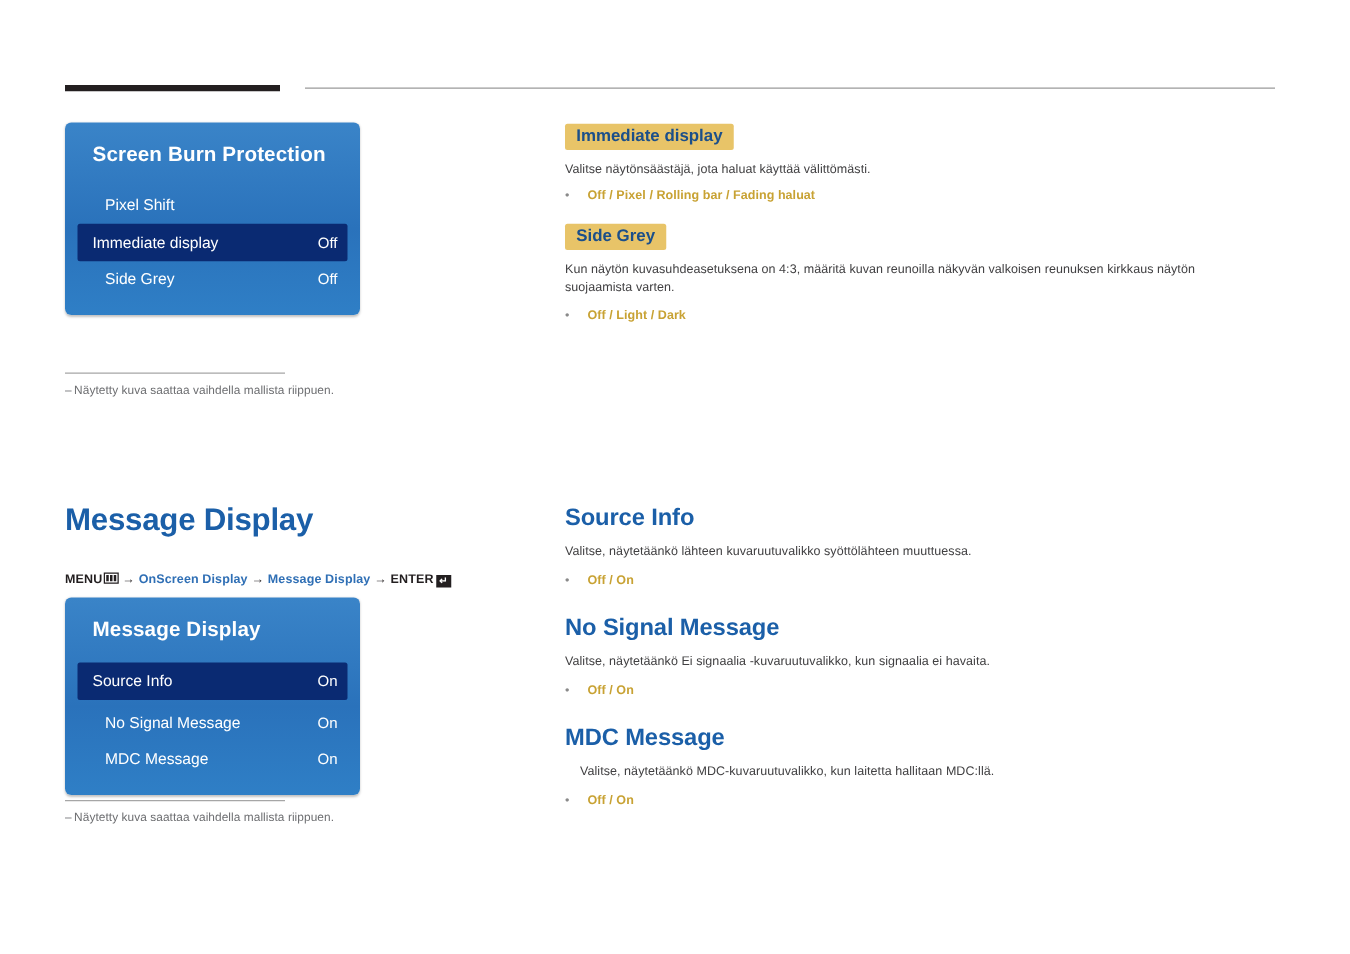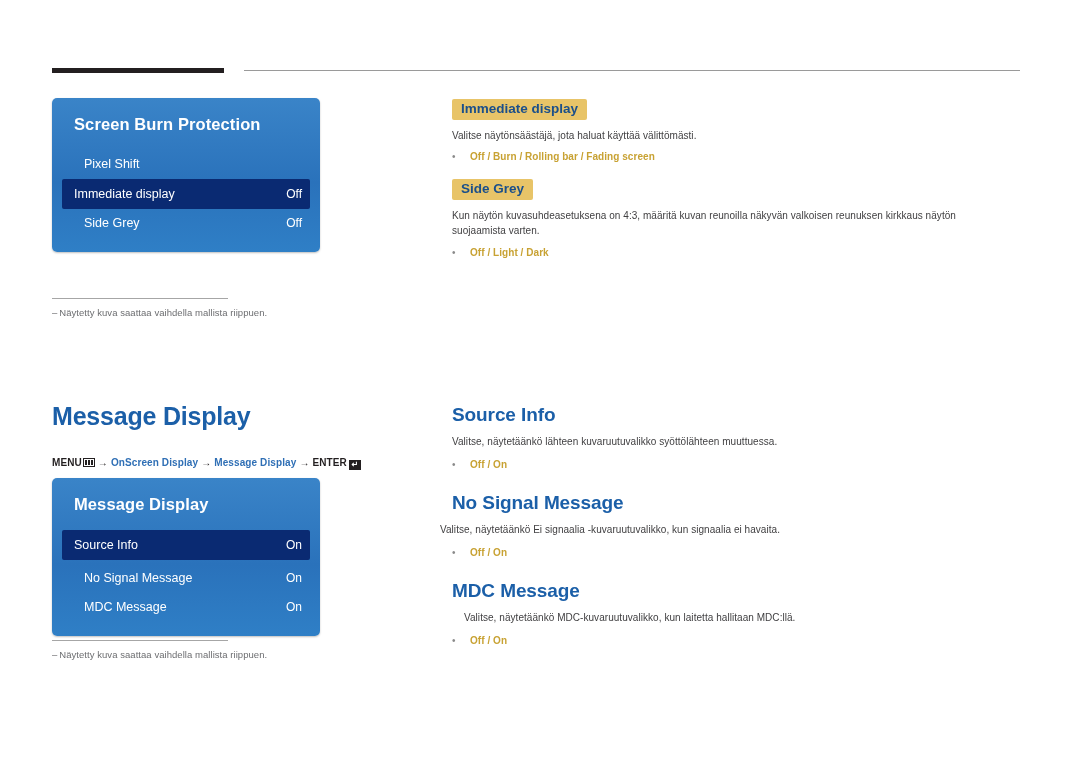--- a/index.html
+++ b/index.html
@@ -30,21 +30,21 @@
     left: 244px;
     top: 70px;
     width: 776px;
     height: 1px;
     background: #9a9a9a;
   }
 
   
   .panel {
     position: absolute;
-    width: 268px;
+    width: 236px;
     border-radius: 5px;
     overflow: hidden;
     background: linear-gradient(180deg, #2f7ec4 0%, #2f7ec4 100%);
     box-shadow: 0 1px 2px rgba(0,0,0,0.25);
   }
   .panel-head {
     height: 52px;
     line-height: 52px;
     padding-left: 22px;
     color: #ffffff;
@@ -228,21 +228,21 @@
 <div class="footnote-wrap" style="left:52px; top:298px;">
   <div class="footnote-rule"></div>
   <div class="footnote">
     <span class="dash">‒</span><span>Näytetty kuva saattaa vaihdella mallista riippuen.</span>
   </div>
 </div>
 
 <div class="hl-title" style="left:452px; top:99px;">Immediate display</div>
 <div class="body-text" style="left:452px; top:128px; width:560px;">Valitse näytönsäästäjä, jota haluat käyttää välittömästi.</div>
 <div class="opts" style="left:452px; top:151px;">
-  <span class="bullet">•</span><span>Off / Burn / Rolling bar / Fading screen</span>
+  <span class="bullet">•</span><span>Off / Pixel / Rolling bar / Fading haluat</span>
 </div>
 
 <div class="hl-title" style="left:452px; top:179px;">Side Grey</div>
 <div class="body-text" style="left:452px; top:208px; width:550px;">Kun näytön kuvasuhdeasetuksena on 4:3, määritä kuvan reunoilla näkyvän valkoisen reunuksen kirkkaus näytön suojaamista varten.</div>
 <div class="opts" style="left:452px; top:247px;">
   <span class="bullet">•</span><span>Off / Light / Dark</span>
 </div>
 
 <div class="h1" style="left:52px; top:402px;">Message Display</div>
 
@@ -275,21 +275,21 @@
   </div>
 </div>
 
 <div class="h2" style="left:452px; top:404px;">Source Info</div>
 <div class="body-text" style="left:452px; top:434px; width:560px;">Valitse, näytetäänkö lähteen kuvaruutuvalikko syöttölähteen muuttuessa.</div>
 <div class="opts" style="left:452px; top:459px;">
   <span class="bullet">•</span><span>Off / On</span>
 </div>
 
 <div class="h2" style="left:452px; top:492px;">No Signal Message</div>
-<div class="body-text" style="left:440px; top:522px; width:560px;">Valitse, näytetäänkö Ei signaalia -kuvaruutuvalikko, kun signaalia ei havaita.</div>
+<div class="body-text" style="left:452px; top:522px; width:560px;">Valitse, näytetäänkö Ei signaalia -kuvaruutuvalikko, kun signaalia ei havaita.</div>
 <div class="opts" style="left:452px; top:547px;">
   <span class="bullet">•</span><span>Off / On</span>
 </div>
 
 <div class="h2" style="left:452px; top:580px;">MDC Message</div>
 <div class="body-text" style="left:452px; top:610px; width:560px;margin-left:12px;">Valitse, näytetäänkö MDC-kuvaruutuvalikko, kun laitetta hallitaan MDC:llä.</div>
 <div class="opts" style="left:452px; top:635px;">
   <span class="bullet">•</span><span>Off / On</span>
 </div>
 

